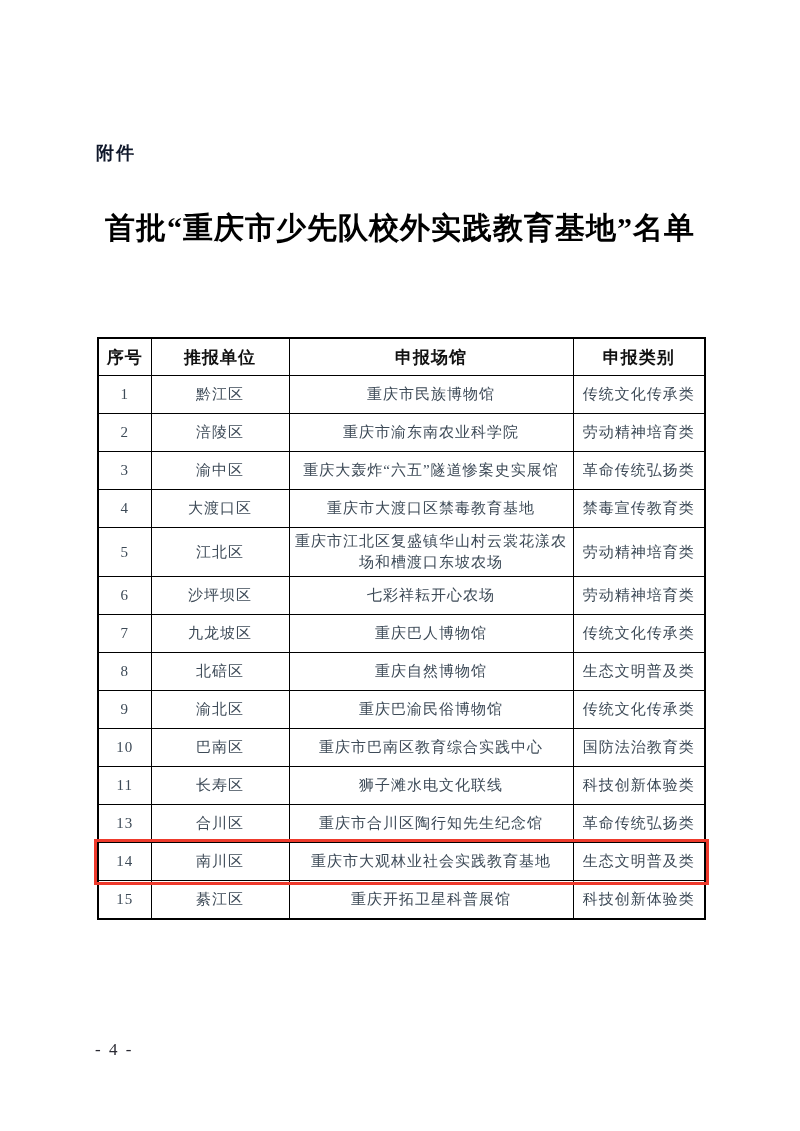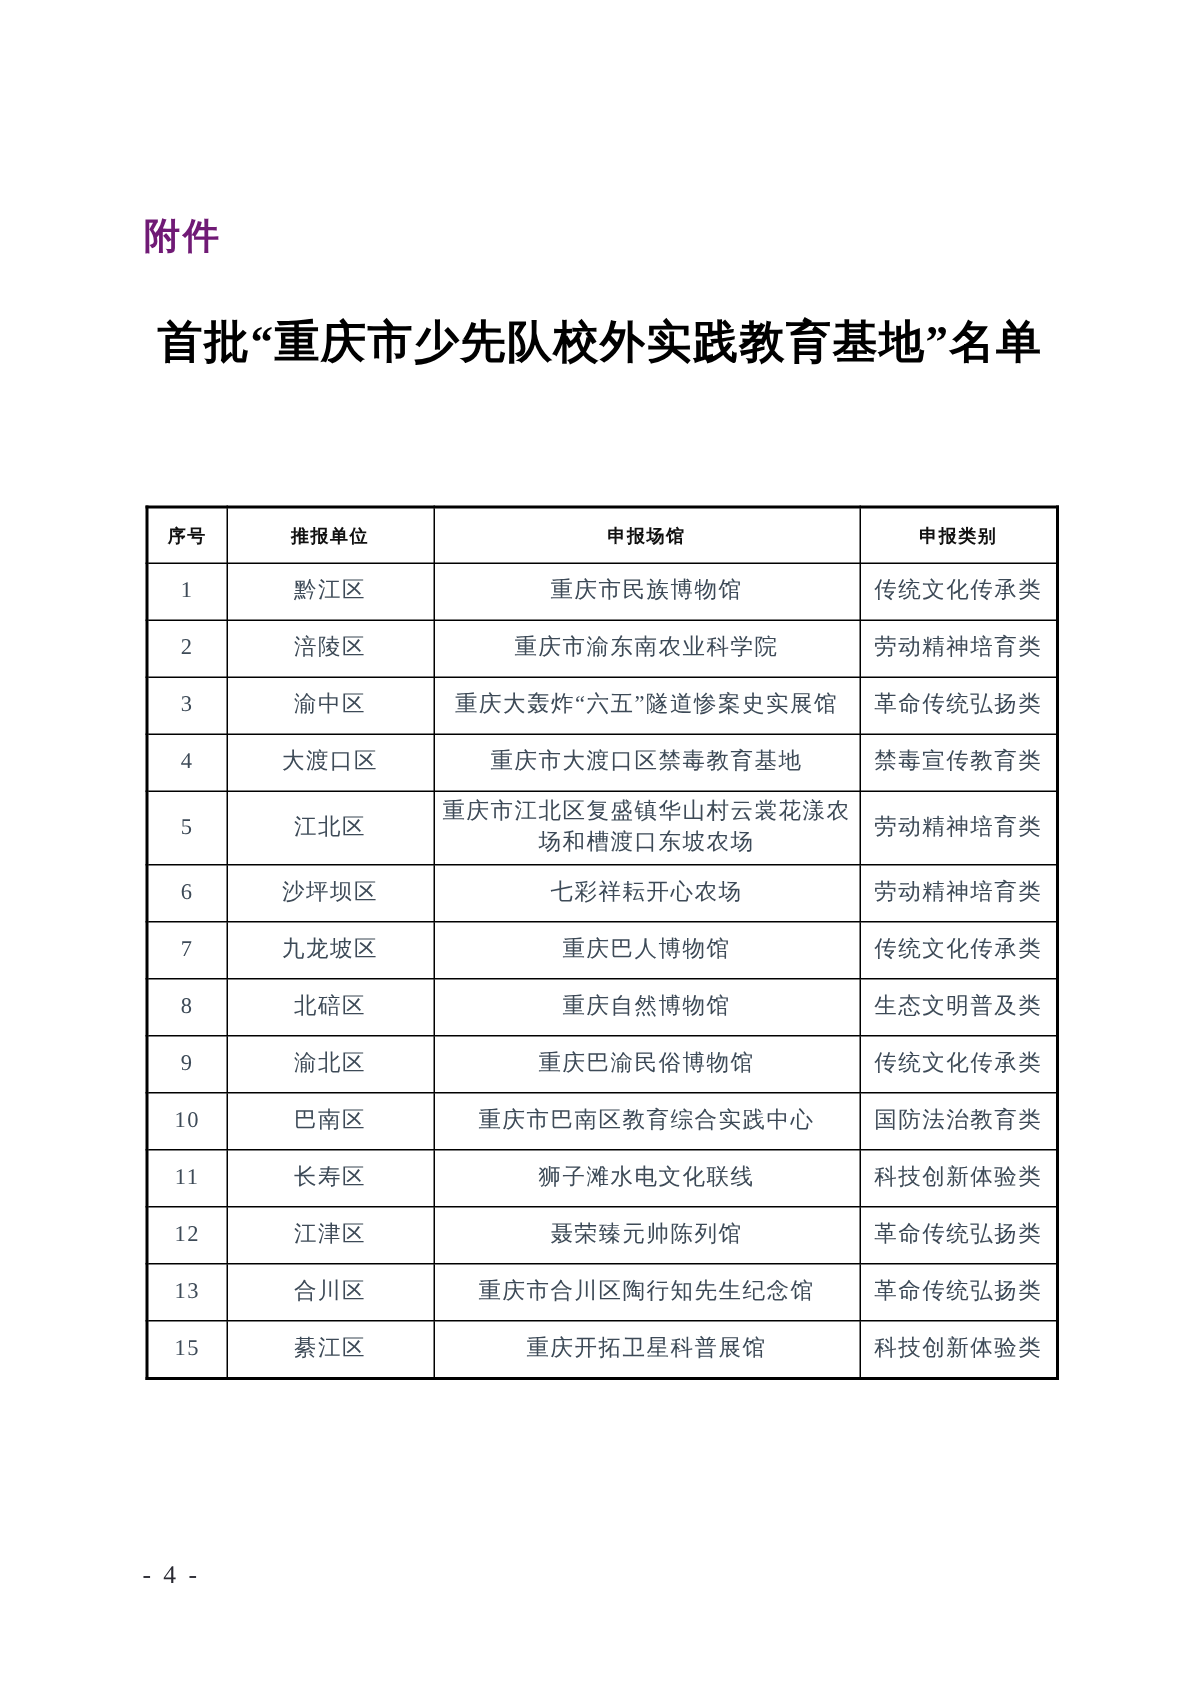--- a/index.html
+++ b/index.html
@@ -13,23 +13,23 @@
     height: 1131px;
     background: #ffffff;
     overflow: hidden;
     font-family: "Liberation Serif", serif;
   }
   .attachment-label {
     position: absolute;
     left: 96px;
     top: 141px;
     font-family: "Liberation Sans", sans-serif;
-    font-size: 24px;
+    font-size: 18px;
     font-weight: bold;
-    color: #701a75;
+    color: #0f172a;
     letter-spacing: 2px;
   }
   .doc-title {
     position: absolute;
     left: 0;
     right: 0;
     top: 208px;
     text-align: center;
     font-size: 30px;
     font-weight: bold;
@@ -49,21 +49,21 @@
   table.base-table th,
   table.base-table td {
     border: 1px solid #000000;
     text-align: center;
     vertical-align: middle;
     padding: 3px 4px;
     overflow: hidden;
   }
   table.base-table th {
     font-family: "Liberation Sans", sans-serif;
-    font-size: 12px;
+    font-size: 17px;
     font-weight: bold;
     color: #111111;
     height: 30px;
     letter-spacing: 1px;
   }
   table.base-table td {
     font-family: "Liberation Serif", serif;
     font-size: 15px;
     color: #3d4a57;
     height: 31px;
@@ -171,31 +171,31 @@
           <td class="venue-cell">重庆市巴南区教育综合实践中心</td>
           <td class="category-cell">国防法治教育类</td>
         </tr>
         <tr>
           <td>11</td>
           <td>长寿区</td>
           <td class="venue-cell">狮子滩水电文化联线</td>
           <td class="category-cell">科技创新体验类</td>
         </tr>
         <tr>
-          <td>12</td>
-          <td>江津区</td>
-          <td class="venue-cell">聂荣臻元帅陈列馆</td>
-          <td class="category-cell">革命传统弘扬类</td>
-        </tr>
-        <tr>
           <td>13</td>
           <td>合川区</td>
           <td class="venue-cell">重庆市合川区陶行知先生纪念馆</td>
           <td class="category-cell">革命传统弘扬类</td>
         </tr>
+        <tr class="highlighted">
+          <td>14</td>
+          <td>南川区</td>
+          <td class="venue-cell">重庆市大观林业社会实践教育基地</td>
+          <td class="category-cell">生态文明普及类</td>
+        </tr>
         <tr>
           <td>15</td>
           <td>綦江区</td>
           <td class="venue-cell">重庆开拓卫星科普展馆</td>
           <td class="category-cell">科技创新体验类</td>
         </tr>
       </tbody>
   </table>
 
   <div class="page-number">- 4 -</div>

